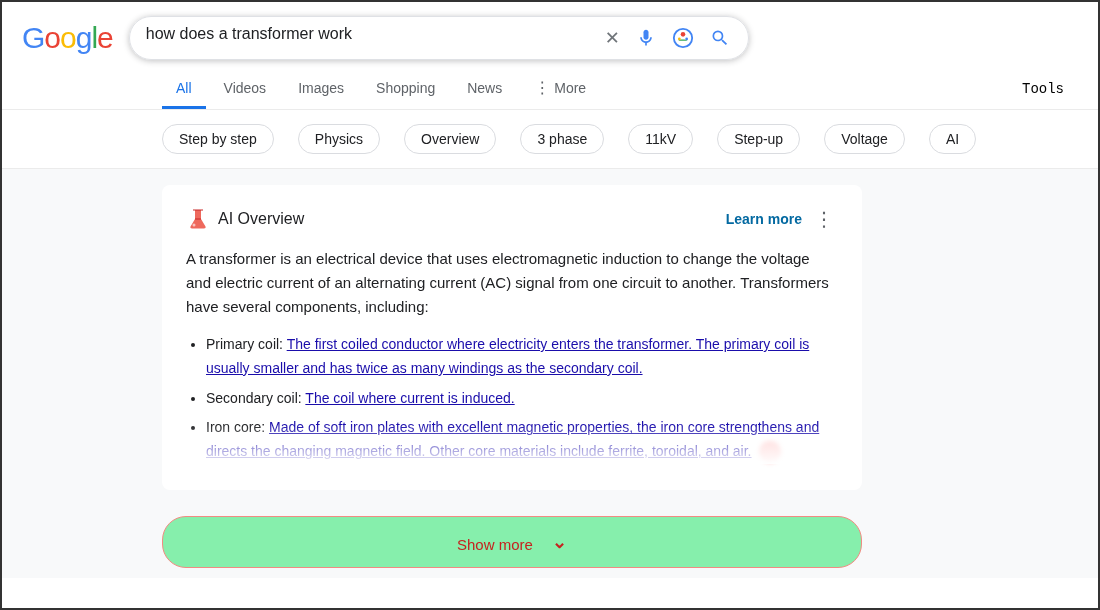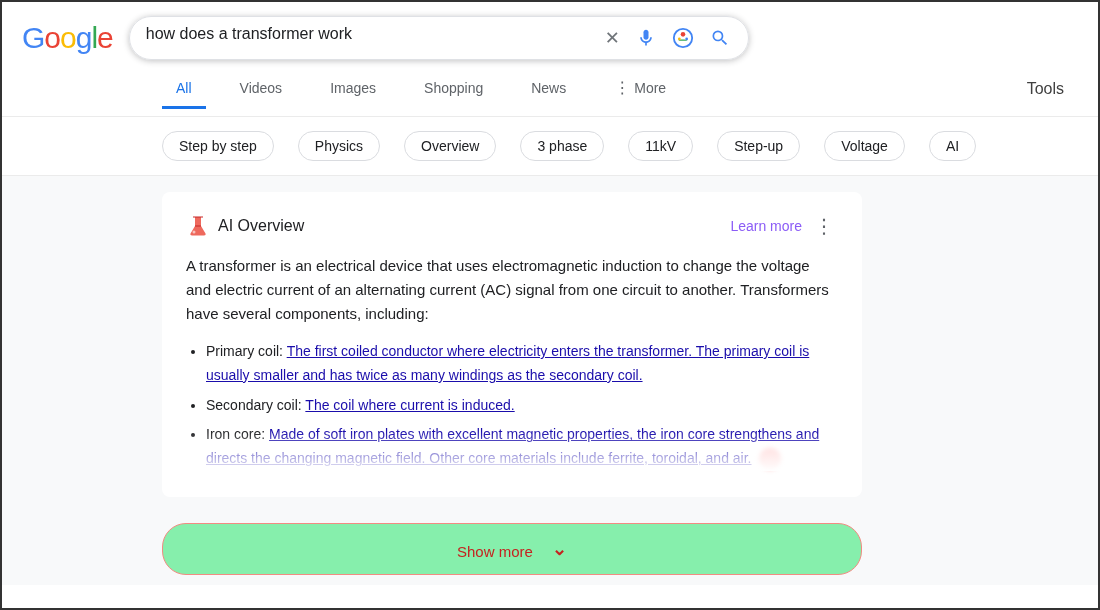--- a/index.html
+++ b/index.html
@@ -67,23 +67,23 @@
       align-items: center;
       justify-content: center;
       padding: 2px;
     }
 
     .clear-icon { color: #70757a; font-size: 18px; }
 
     .nav-tabs {
       display: flex;
       align-items: center;
-      padding: 8px 20px 7px 160px;
+      padding: 8px 20px 0 160px;
       border-bottom: 1px solid #ebebeb;
-      gap: 20px;
+      gap: 4px;
     }
 
     .nav-tab {
       padding: 10px 14px;
       font-size: 14px;
       color: #5f6368;
       cursor: pointer;
       border: none;
       background: none;
       border-bottom: 3px solid transparent;
@@ -95,25 +95,26 @@
     }
 
     .nav-tab.active {
       color: #1a73e8;
       border-bottom: 3px solid #1a73e8;
     }
 
     .nav-tools {
       margin-left: auto;
       padding: 10px 14px;
-      font-size: 16px;
-      color: #404040;
+      font-size: 14px;
+      color: #000000;
       cursor: pointer;
       background: none;
       border: none;
+      font-family: Liberation Mono, monospace;
     }
 
     .chips-row {
       display: flex;
       align-items: center;
       padding: 14px 20px 14px 160px;
       gap: 24px;
       flex-wrap: nowrap;
     }
 
@@ -163,24 +164,25 @@
       height: 24px;
     }
 
     .ai-header-right {
       display: flex;
       align-items: center;
       gap: 8px;
     }
 
     .learn-more-link {
-      color: #8b5cf6;
+      color: #0369a1;
       font-size: 14px;
       text-decoration: none;
       cursor: pointer;
+      font-weight: bold;
     }
 
     .three-dots {
       color: #5f6368;
       font-size: 20px;
       cursor: pointer;
       padding: 2px 4px;
     }
 
     .ai-body-text {

